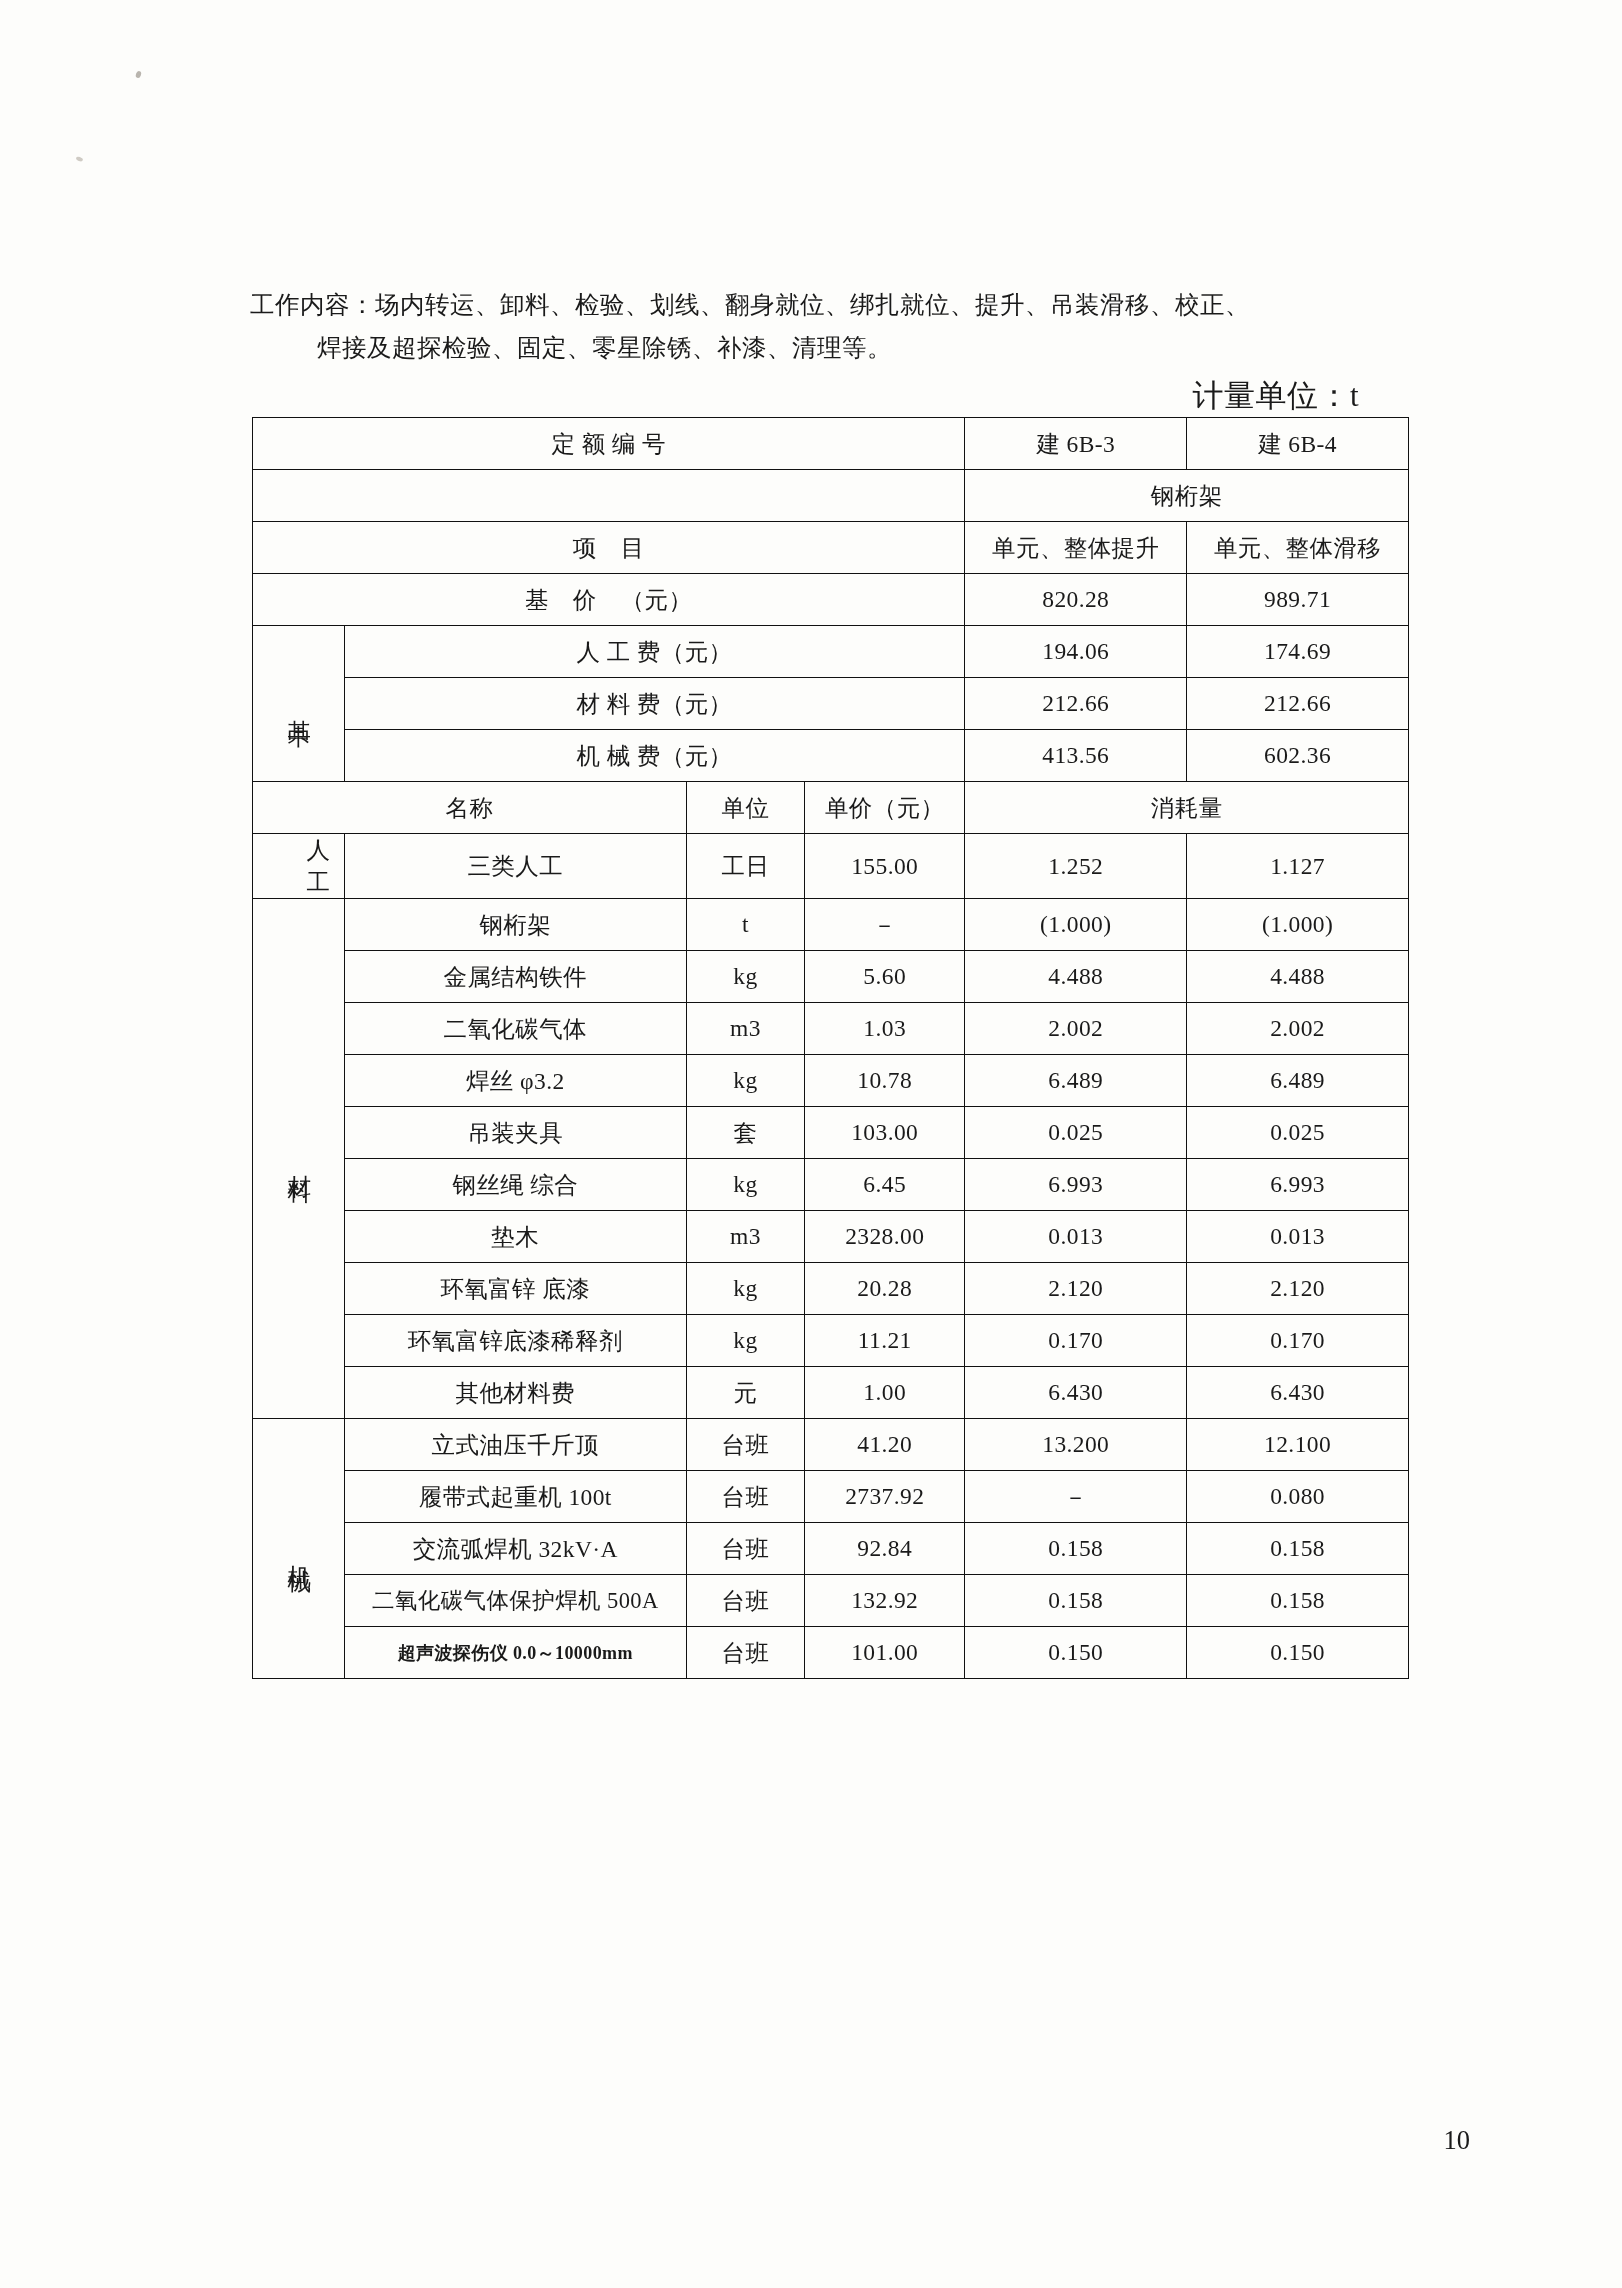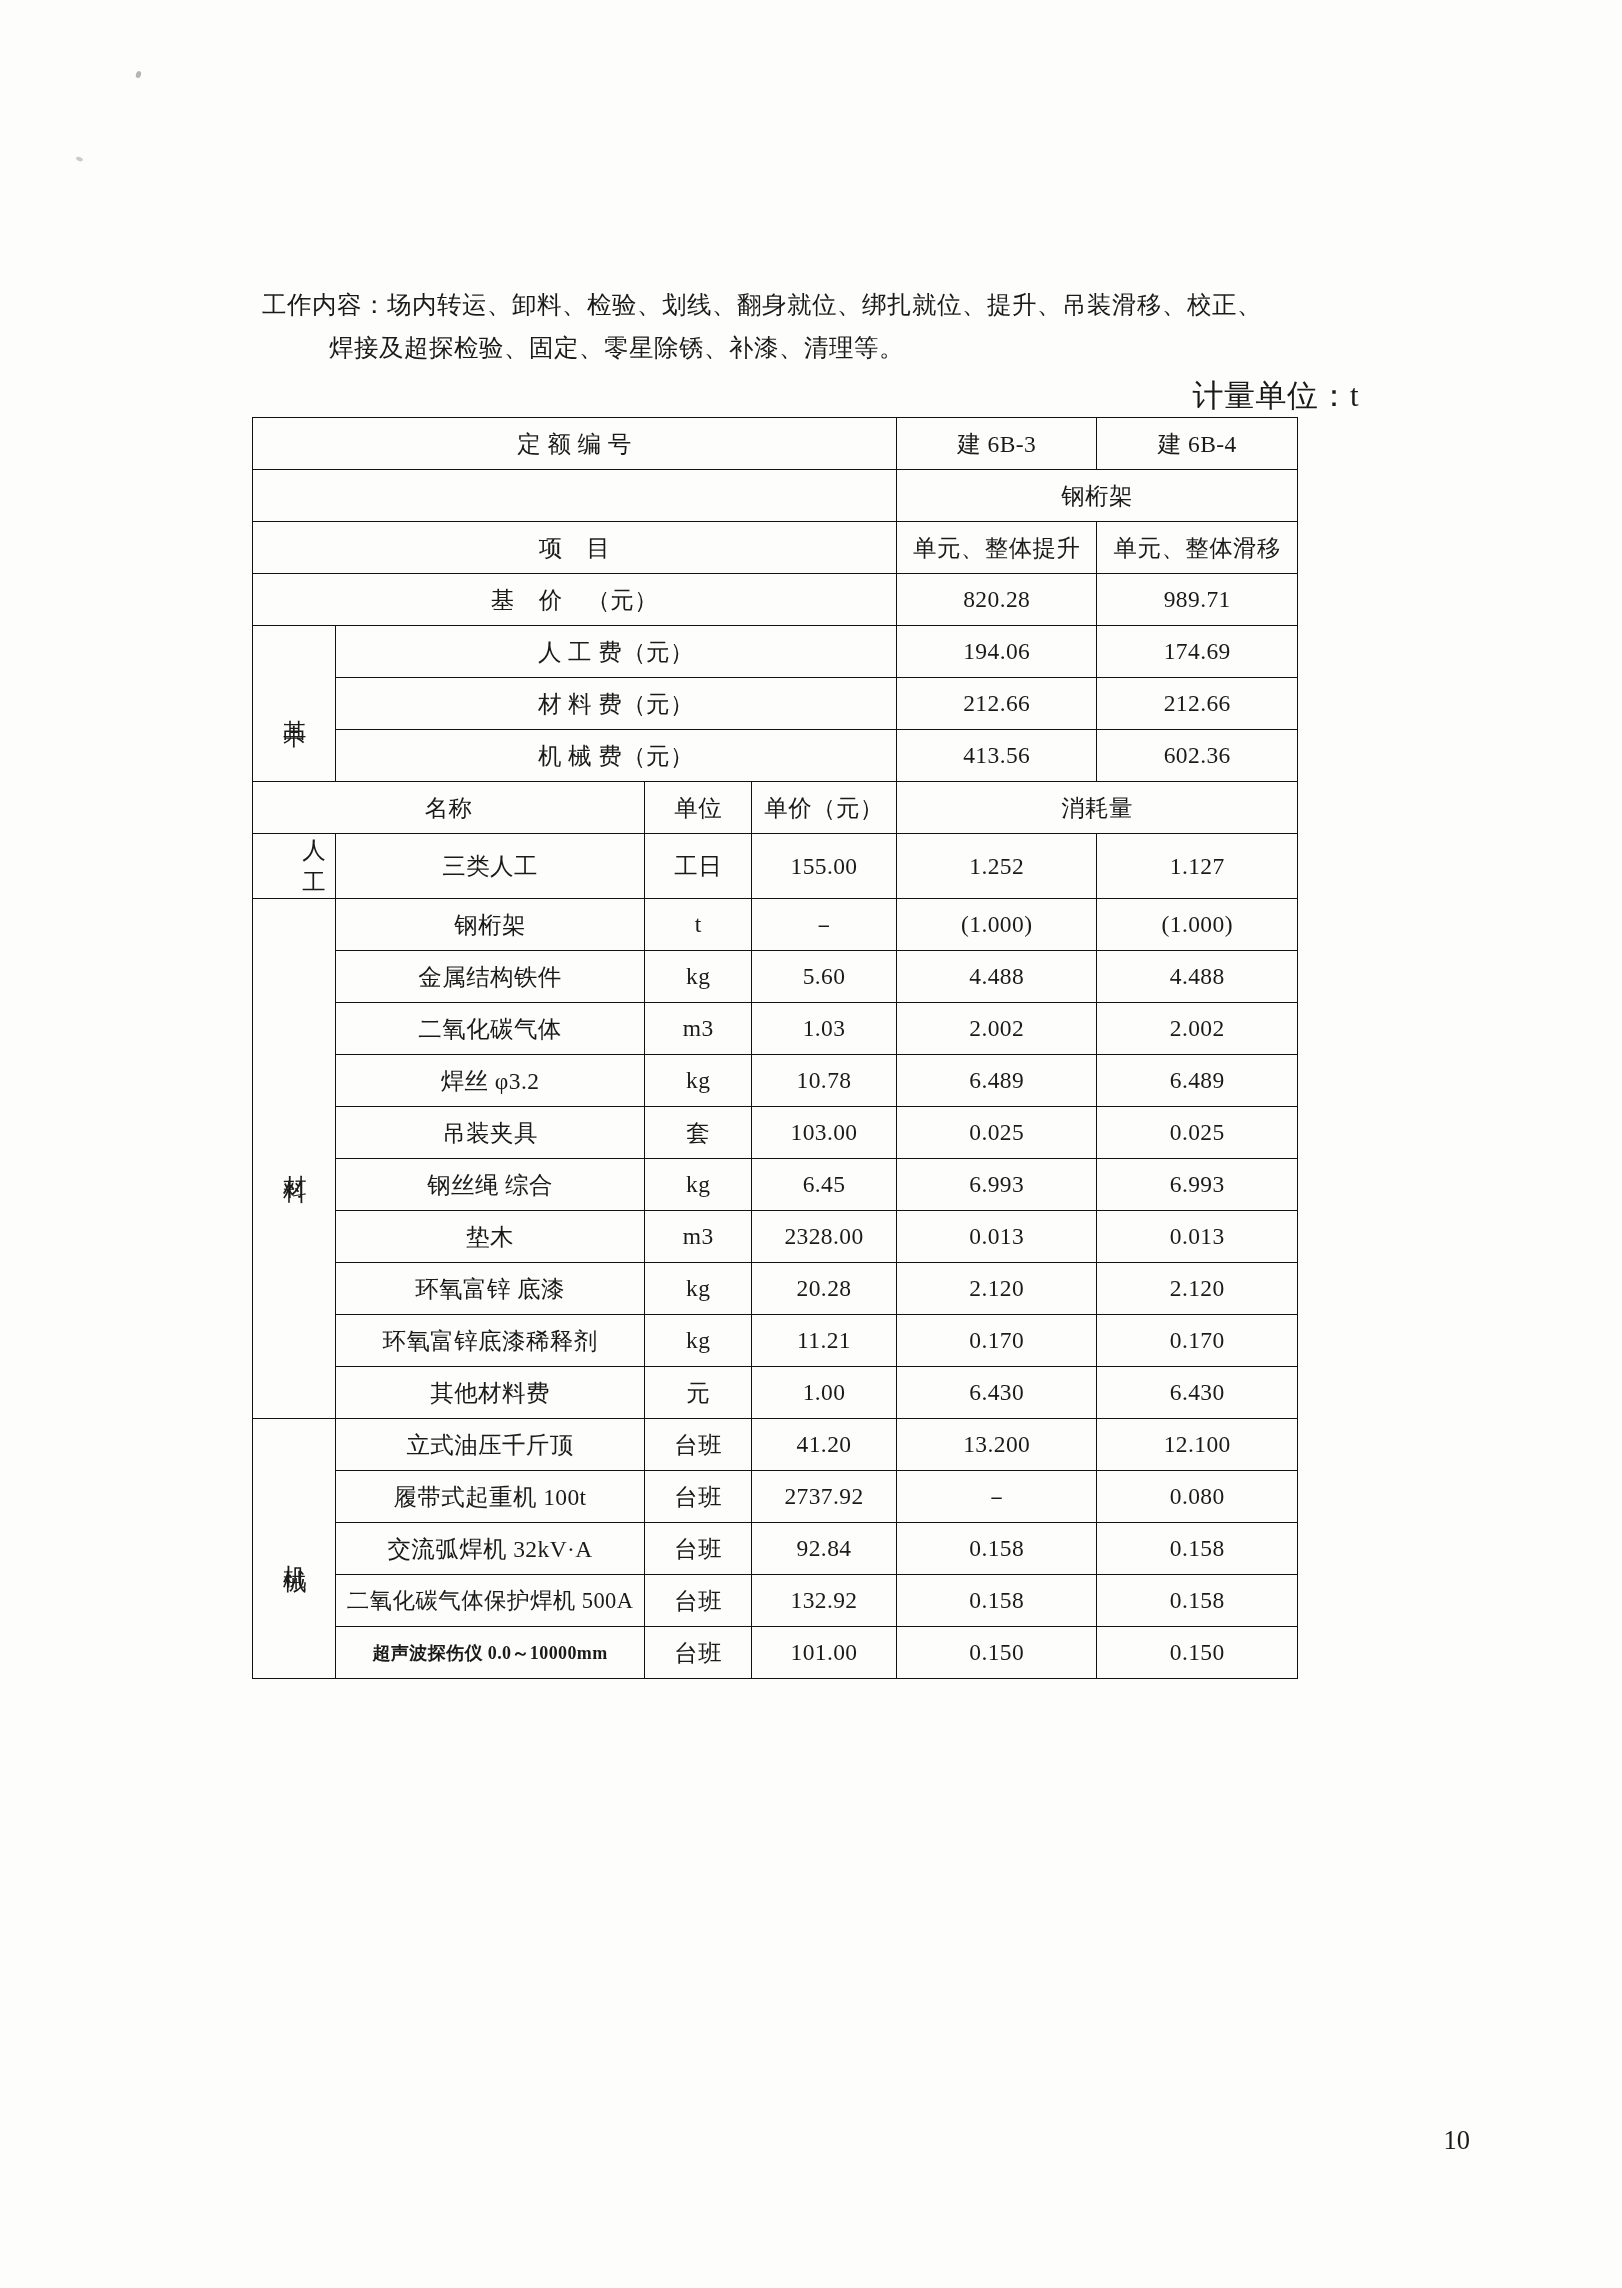--- a/index.html
+++ b/index.html
@@ -27,21 +27,21 @@
     width: 4.9px; height: 6.9px;
     background: #b9b5ae;
     border-radius: 50%;
     transform: rotate(20deg);
   }
   .speck.s1 { left: 136px; top: 71px; }
   .speck.s2 { left: 76px; top: 157px; width: 6.9px; height: 3.9px; background: #cfcbc4;}
 
   .work-content {
     position: absolute;
-    left: 262px;
+    left: 250px;
     top: 284px;
     width: 1157px;
     font-size: 24.5px;
     line-height: 1.75;
     letter-spacing: 0.5px;
   }
   .work-content .line2 {
     margin-left: 67px;
   }
 
@@ -50,21 +50,21 @@
     right: 263px;
     top: 375px;
     font-size: 31px;
     letter-spacing: 0.5px;
   }
 
   table.main {
     position: absolute;
     left: 252px;
     top: 417px;
-    width: 1046px;
+    width: 1157px;
     border-collapse: collapse;
     table-layout: fixed;
   }
   table.main td {
     border: 1.6px solid #111;
     font-size: 23.5px;
     text-align: center;
     vertical-align: middle;
     padding: 0;
     height: 51px;

